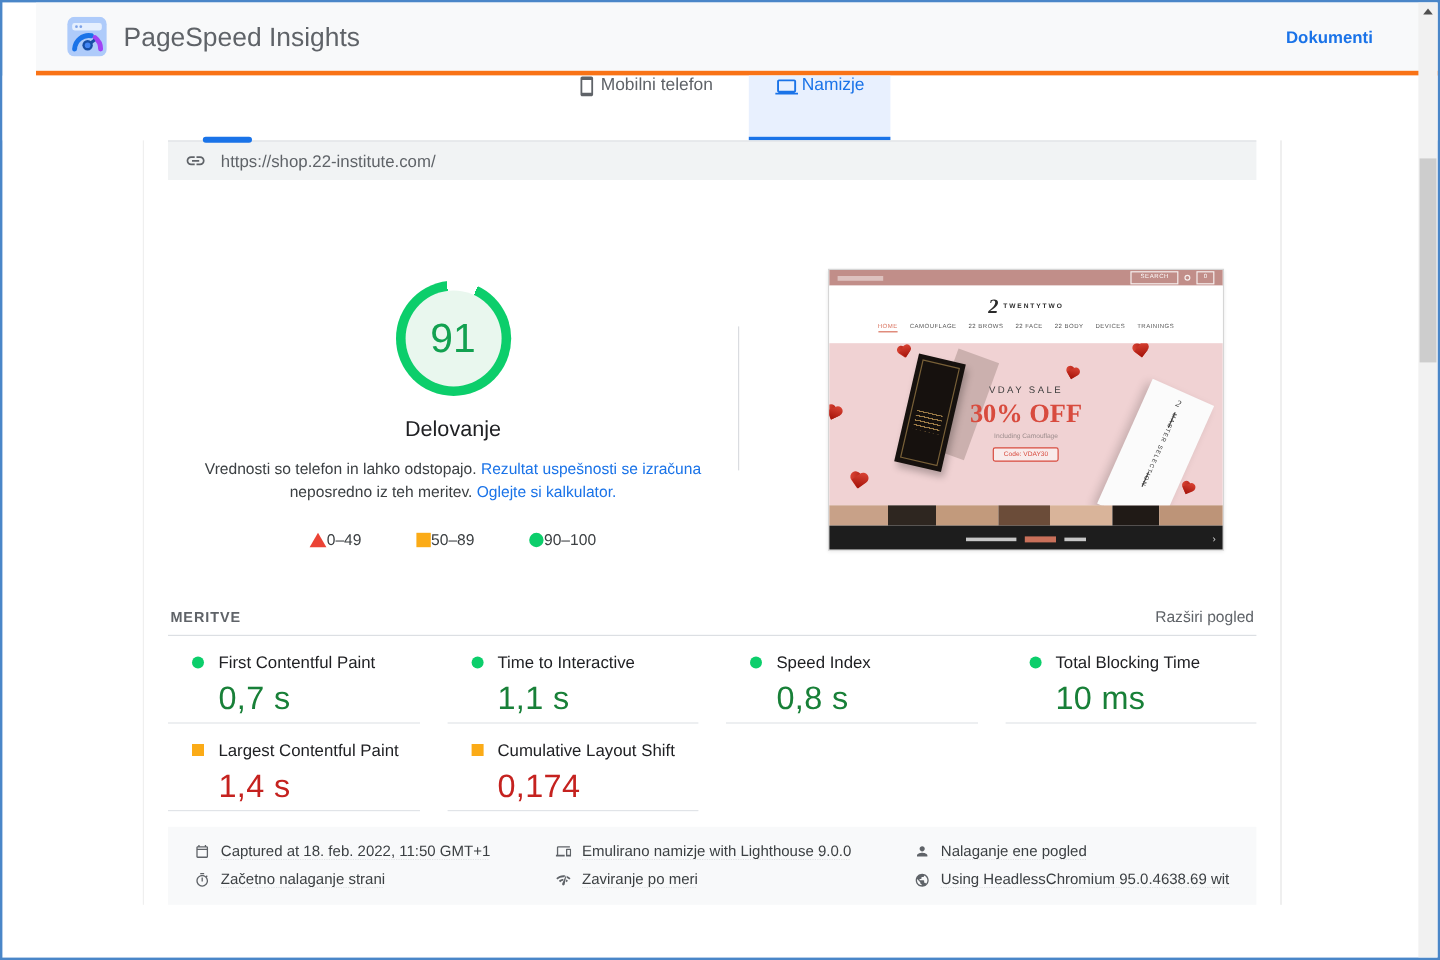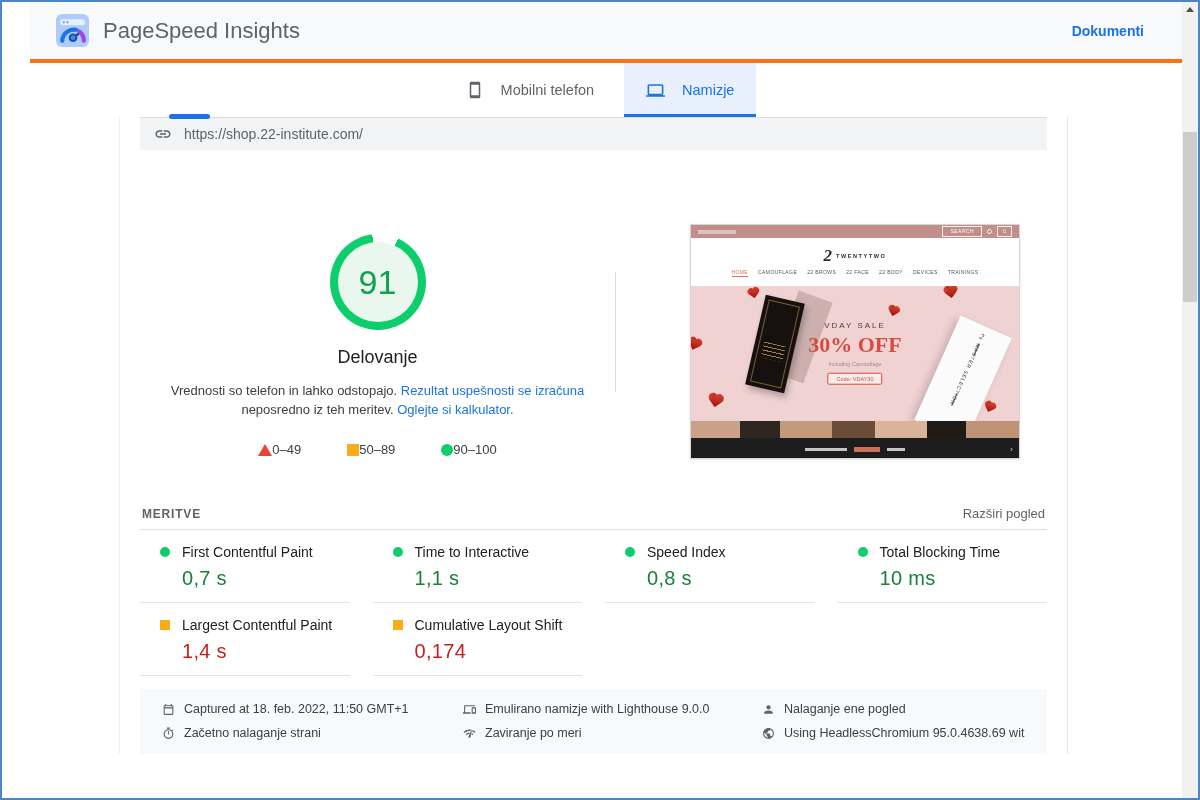--- a/index.html
+++ b/index.html
@@ -13,21 +13,21 @@
   .scroll-thumb { position:absolute; top:130px; left:1px; width:14px; height:170px; background:#cdcdcd; }
 
   
   .header { height:61px; background:#f8f9fa; border-bottom:4px solid #f97316; display:flex; align-items:center; padding:0 26px;margin-left:28px; }
   .logo { width:33px; height:33px; flex:0 0 auto; }
   .app-title { font-size:22px; color:#5f6368; margin-left:14px; }
   .docs-link { margin-left:auto; margin-right:28px; color:#1a73e8; font-weight:700; font-size:14px; cursor:pointer; text-decoration:none; }
 
   
   .tabstrip { height:54px; display:flex; justify-content:center; align-items:stretch; background:#fff; gap:8px; }
-  .tab { display:flex; align-items:center; gap:17px; padding:0 22px; font-size:14.5px; font-weight:500; color:#5f6368; position:relative; cursor:pointer; }
+  .tab { display:flex; gap:3px; padding:0 22px; font-size:14.5px; font-weight:500; color:#5f6368; position:relative; cursor:pointer; }
   .tab svg { display:block; }
   .tab.active { color:#1a73e8; background:#e8f0fe; }
   .tab.active::after { content:""; position:absolute; left:0; right:0; bottom:0; height:3px; background:#1a73e8; }
 
   
   .card { position:relative; margin-left:117px; width:949px; border-left:1px solid #efefef; border-right:1px solid #e4e4e4; padding:0 20px; min-height:585px; background:#fff; }
   .rule-top { height:1px; background:#dadce0; position:relative; }
   .indicator { position:absolute; left:29px; top:-3px; width:41px; height:5px; background:#1a73e8; border-radius:3px; }
   .urlbar { height:32px; background:#f1f3f4; display:flex; align-items:center; padding:16px 14px; gap:12px; }
   .urlbar svg { flex:0 0 auto; }
@@ -90,21 +90,21 @@
 
   
   .metrics-head { display:flex; justify-content:space-between; align-items:center; height:31px; margin-top:6px; padding:0 2px; }
   .metrics-title { font-size:12px; font-weight:700; color:#5f6368; letter-spacing:0.8px; }
   .expand { font-size:13px; color:#5f6368; cursor:pointer; }
   .metrics-grid { display:grid; grid-template-columns:1fr 1fr 1fr 1fr; column-gap:23px; border-top:1px solid #dcdfe3; }
   .metric { border-bottom:1px solid #e1e4e8; padding:14px 0 0 20px; height:73px; }
   .metric-top { display:flex; align-items:center; gap:12px; font-size:14px; color:#202124; }
   .marker-good { width:10px; height:10px; border-radius:50%; background:#0cce6b; flex:0 0 auto; }
   .marker-avg { width:10px; height:10px; background:#fbab17; flex:0 0 auto; }
-  .metric-value { margin:7px 0 0 22px; font-size:20px; letter-spacing:0.3px; }
+  .metric-value { margin:7px 0 0 22px; font-size:27px; letter-spacing:0.3px; }
   .metric-value.good { color:#188038; }
   .metric-value.avg { color:#c5221f; }
 
   
   .report-footer { margin-top:13px; background:#f8f9fa; padding:13px 22px 14px; display:grid; grid-template-columns:301px 299px 1fr; row-gap:10px; font-size:12.5px; color:#3c4043; }
   .f-item { display:flex; align-items:center; gap:9px; white-space:nowrap; overflow:hidden; }
   .f-item svg { flex:0 0 auto; }
   .f-txt { text-decoration:underline dotted #9aa0a6; text-underline-offset:3px; }
 </style>
 </head>

